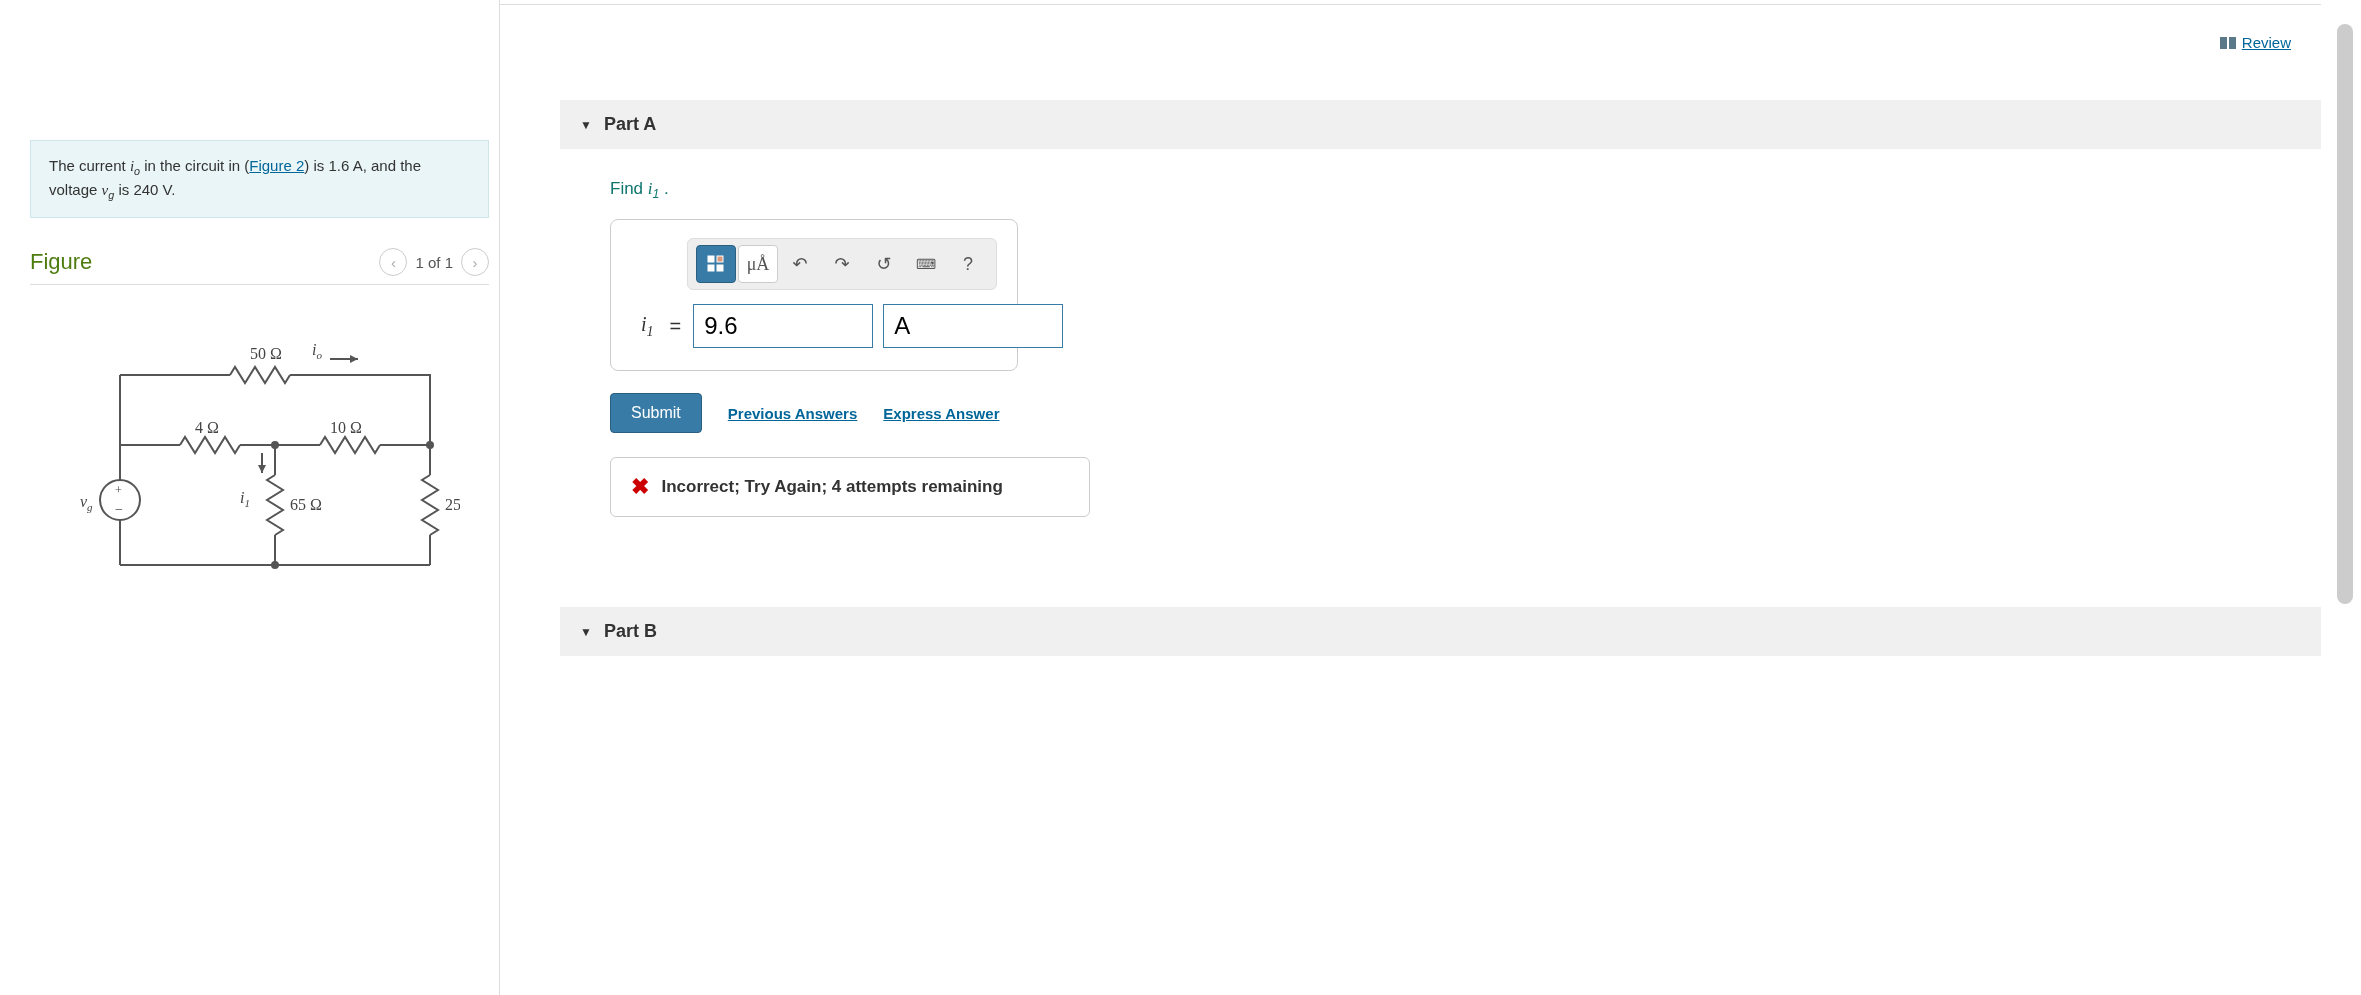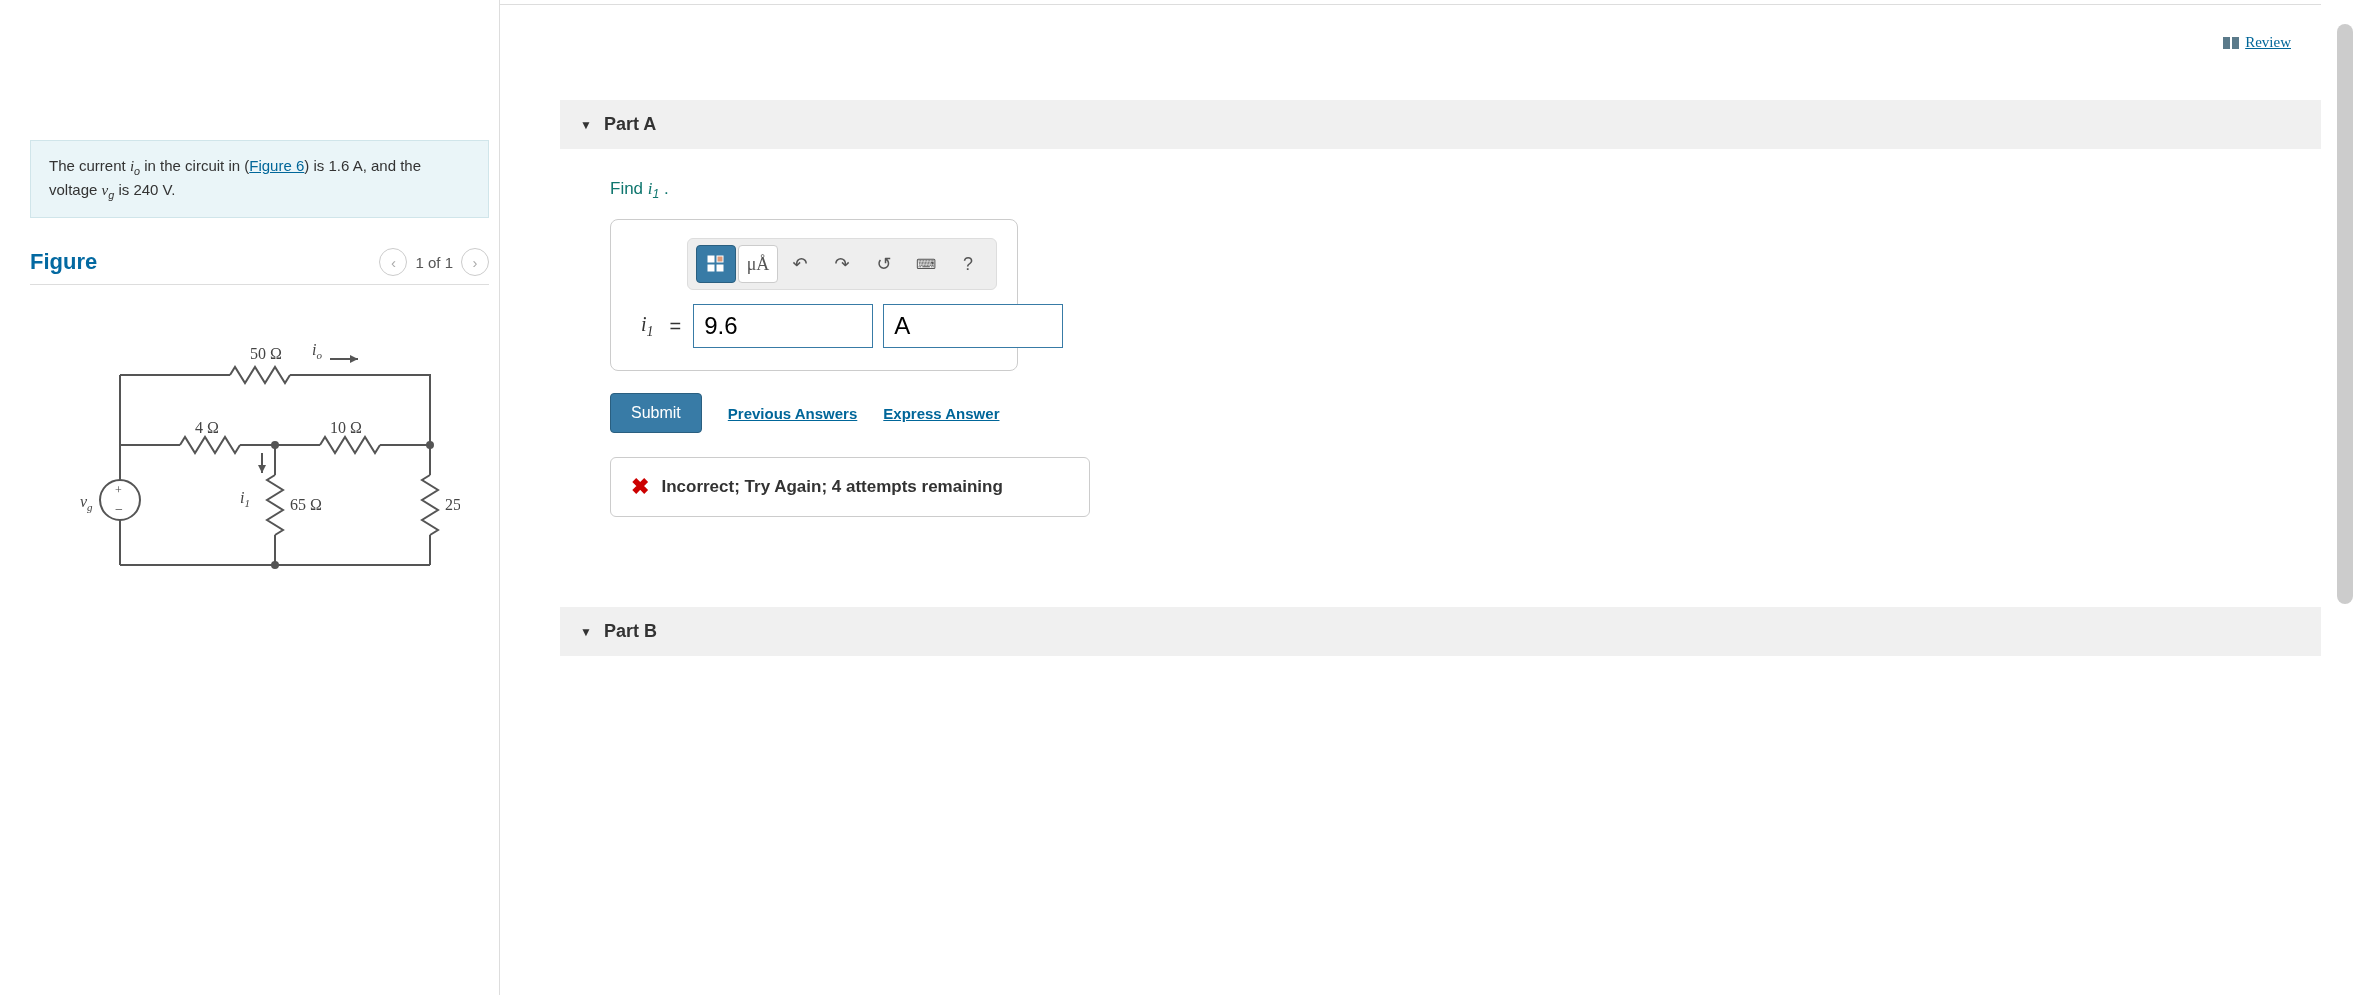--- a/index.html
+++ b/index.html
@@ -32,37 +32,37 @@
   .ital { font-style: italic; font-family: "Times New Roman", serif; }
   .sub { font-size: 0.72em; vertical-align: sub; font-style: italic; }
   .figure-header {
     display: flex;
     align-items: center;
     justify-content: space-between;
     margin-top: 30px;
     padding-bottom: 8px;
     border-bottom: 1px solid #ddd;
   }
-  .figure-title { font-size: 22px; font-weight: bold; color: #0369a1; }
+  .figure-title { font-size: 22px; font-weight: normal; color: #4d7c0f; }
   .figure-nav { display: flex; align-items: center; gap: 8px; font-size: 15px; color: #555; }
   .nav-btn {
     width: 28px; height: 28px; border: 1px solid #ccc; border-radius: 50%;
     display: inline-flex; align-items: center; justify-content: center;
     color: #aaa; cursor: pointer; background: #fff;
   }
   .circuit-img { margin: 50px auto 0; width: 400px; }
   .right-panel { flex: 1; position: relative; padding: 0; }
   .scrollbar {
     position: absolute; right: 8px; top: 24px; width: 16px; height: 580px;
     background: #ccc; border-radius: 8px;
   }
   .review-link {
     position: absolute; right: 70px; top: 34px;
     color: #006699; text-decoration: underline; font-size: 15px;
-    display: inline-flex; align-items: center; gap: 6px; font-family: Liberation Serif, serif;
+    display: inline-flex; align-items: center; gap: 6px;
   }
   .review-icon {
     display: inline-block; width: 16px; height: 12px;
     background: linear-gradient(to right, #5a7a8a 0 45%, transparent 45% 55%, #5a7a8a 55% 100%);
   }
   .divider-top { position: absolute; top: 4px; left: 0; right: 40px; border-top: 1px solid #ddd; }
   .part-header {
     background: #f0f0f0;
     padding: 14px 20px;
     font-size: 18px;
@@ -115,21 +115,21 @@
   .x-icon { color: #cc0000; font-size: 22px; font-weight: bold; }
   .part-b-header { margin-top: 60px; margin-left: 60px; }
 </style>
 </head>
 <body>
 
 <div class="container">
 
   <div class="left-panel">
     <div class="problem-box">
-      <span>The current </span><span class="ital">i</span><span class="sub">o</span><span> in the circuit in (</span><a href="#">Figure 6</a><span>) is 1.6 A, and the voltage </span><span class="ital">v</span><span class="sub">g</span><span> is 240 V.</span>
+      <span>The current </span><span class="ital">i</span><span class="sub">o</span><span> in the circuit in (</span><a href="#">Figure 2</a><span>) is 1.6 A, and the voltage </span><span class="ital">v</span><span class="sub">g</span><span> is 240 V.</span>
     </div>
 
     <div class="figure-header">
       <div class="figure-title">Figure</div>
       <div class="figure-nav">
         <span class="nav-btn">‹</span>
         <span>1 of 1</span>
         <span class="nav-btn">›</span>
       </div>
     </div>

